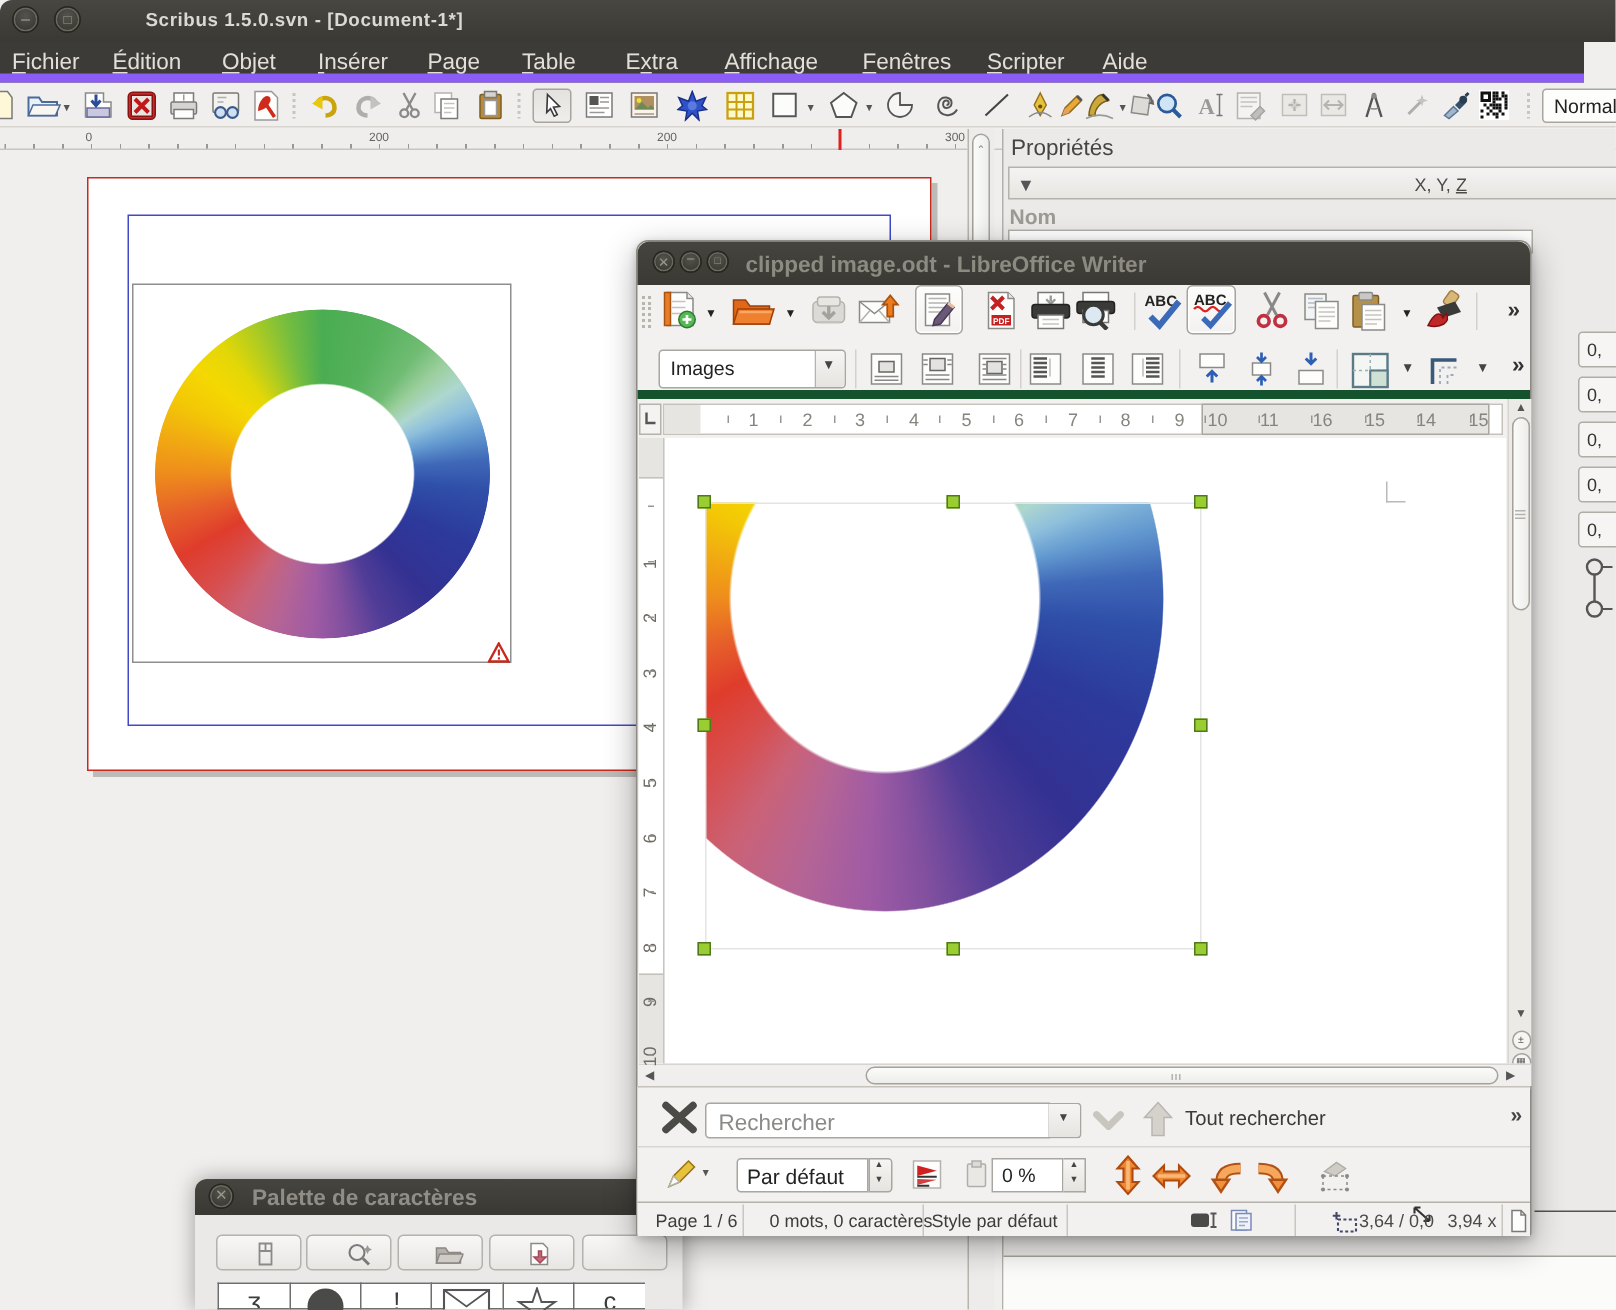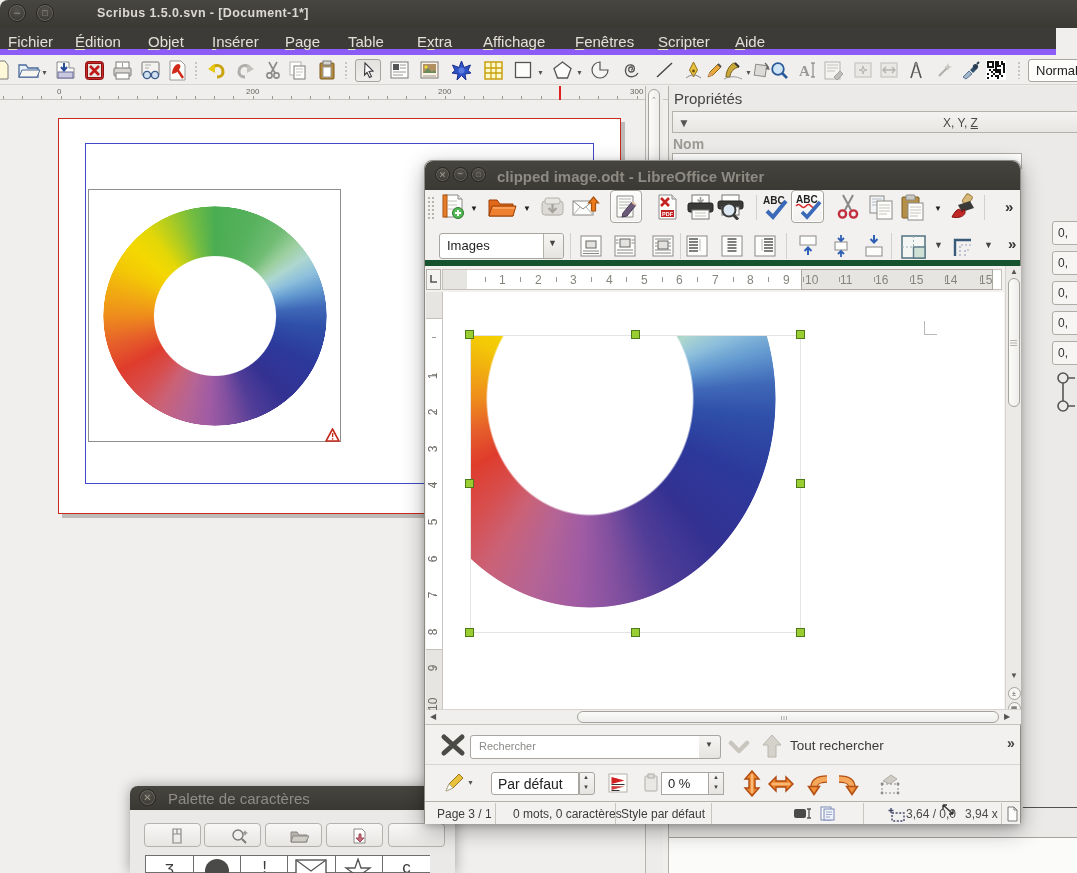--- a/index.html
+++ b/index.html
@@ -32,21 +32,21 @@
  -webkit-mask-image:radial-gradient(closest-side,transparent 0 54%,#000 55% 99.4%,transparent 100%);
  mask-image:radial-gradient(closest-side,transparent 0 54%,#000 55% 99.4%,transparent 100%);}
 #warn{left:325px;top:428px;width:15px;height:14px;}
 
 #props{left:668px;top:86px;width:409px;height:787px;background:#eceae8;border-left:1px solid #b3afa9;font-size:13px;color:#4a4a46;}
 #props .hdr{position:absolute;left:3px;top:25px;width:420px;height:22px;background:linear-gradient(#f4f3f1,#e8e6e3);border:1px solid #b5b1ab;font-size:12px;}
 .spin{position:absolute;left:383px;width:30px;height:24px;background:#f6f5f3;border:1px solid #b0aca6;border-radius:3px;font-size:12px;color:#333;padding:4px 0 0 5px;}
 
 #pal{left:130px;top:786px;width:325px;height:87px;background:#ebe9e7;border-radius:8px 8px 0 0;box-shadow:0 0 14px rgba(0,0,0,.35);}
 #pal .tb{position:absolute;left:0;top:0;width:100%;height:24px;background:linear-gradient(#47453f,#393833);border-radius:8px 8px 0 0;}
-#pal .t{position:absolute;left:38px;top:4px;font-weight:normal;font-size:15px;color:#8f8d86;}
+#pal .t{position:absolute;left:38px;top:4px;font-weight:bold;font-size:15px;color:#8f8d86;}
 .pbtn{position:absolute;top:37px;width:57px;height:24px;background:linear-gradient(#f8f7f6,#e8e6e3);border:1px solid #b5b1ac;border-radius:4px;}
 .pcell{position:absolute;top:69px;width:48px;height:18px;background:#fff;border:1px solid #6e6e6e;border-right:none;color:#3c3c3c;font-size:17px;text-align:center;overflow:hidden;}
 
 #writer{left:424px;top:160px;width:597px;height:664px;background:#f2f1ef;border-radius:8px 8px 2px 2px;box-shadow:0 7px 22px rgba(0,0,0,.32),0 2px 6px rgba(0,0,0,.18);border:1px solid #8d8a84;}
 #writer .abs2{position:absolute;}
 #w-title{position:absolute;left:0;top:0;width:595px;height:29px;background:linear-gradient(#46443f,#3a3934);border-radius:8px 8px 0 0;color:#aea99f;}
 #w-title .t{position:absolute;left:72px;top:7px;font-size:15px;font-weight:bold;color:#8d8a82;}
 #w-tb2{position:absolute;left:0;top:66px;width:595px;height:39px;border-bottom:6px solid #14532d;}
 #w-doc{position:absolute;left:1px;top:131px;width:578px;height:417px;background:#fff;}
 #w-vruler{position:absolute;left:1px;top:131px;width:17px;height:417px;background:#f0efed;border-right:1px solid #c8c5c0;z-index:3;}
@@ -641,21 +641,21 @@
       <div style="position:absolute;left:1px;top:1px;width:12px;height:12px;font-size:8px;color:#555;text-align:center;line-height:12px;">◀</div>
       <div style="position:absolute;left:151px;top:1px;width:422px;height:12px;background:linear-gradient(#fbfbfa,#ededeb);border:1px solid #a5a29c;border-radius:6px;"></div>
       <div style="position:absolute;left:355px;top:6px;width:1px;height:4px;background:#b5b2ac;box-shadow:2.5px 0 0 #b5b2ac,5px 0 0 #b5b2ac;"></div>
       <div style="position:absolute;left:575px;top:1px;width:12px;height:12px;font-size:8px;color:#555;text-align:center;line-height:12px;">▶</div>
     </div>
   <div id="w-find">
       <svg style="position:absolute;left:15px;top:8px;" width="26" height="24" viewBox="0 0 26 24">
         <path d="M4 4 L22 20 M22 4 L4 20" stroke="#4a4a46" stroke-width="5" stroke-linecap="round"></path>
       </svg>
       <div style="position:absolute;left:45px;top:10px;width:230px;height:24px;background:#fff;border:1px solid #a9a5a0;border-radius:3px 0 0 3px;"></div>
-      <div style="position:absolute;left:54px;top:15px;font-size:11px;color:#8a8a88;">Rechercher</div>
+      <div style="position:absolute;left:54px;top:15px;font-size:15px;color:#8a8a88;">Rechercher</div>
       <div style="position:absolute;left:274px;top:10px;width:22px;height:24px;background:linear-gradient(#f6f5f3,#e6e4e1);border:1px solid #a9a5a0;border-left:none;border-radius:0 3px 3px 0;"></div>
       <div style="position:absolute;left:280px;top:15px;font-size:8px;color:#444;">▼</div>
       <svg style="position:absolute;left:303px;top:14px;" width="22" height="16" viewBox="0 0 22 16">
         <path d="M3 4 L11 12 L19 4" fill="none" stroke="#c9c6c0" stroke-width="4.5" stroke-linecap="round" stroke-linejoin="round"></path>
       </svg>
       <svg style="position:absolute;left:336px;top:8px;" width="22" height="26" viewBox="0 0 22 26">
         <path d="M11 2 L20 12 L15 12 L15 24 L7 24 L7 12 L2 12 Z" fill="#d5d2cc" stroke="#b9b6b0"></path>
       </svg>
       <div style="position:absolute;left:365px;top:13px;font-size:13.5px;color:#3a3a38;">Tout rechercher</div>
       <div style="position:absolute;left:582px;top:10px;font-size:14px;font-weight:bold;color:#444;">»</div>
@@ -707,21 +707,21 @@
       <svg style="position:absolute;left:452px;top:6px;" width="26" height="26" viewBox="0 0 26 26">
         <path d="M6 10 L14 4 L20 8 L13 13 Z" fill="#cfccc6" stroke="#b0ada7"></path>
         <rect x="5" y="13" width="16" height="9" fill="none" stroke="#8a8a88" stroke-dasharray="2 2"></rect>
         <circle cx="5" cy="13" r="1.4" fill="#8a8a88"></circle>
         <circle cx="21" cy="13" r="1.4" fill="#8a8a88"></circle>
         <circle cx="5" cy="22" r="1.4" fill="#8a8a88"></circle>
         <circle cx="21" cy="22" r="1.4" fill="#8a8a88"></circle>
       </svg>
     </div>
   <div id="w-status">
-    <span style="left:12px;">Page 3 / 1</span>
+    <span style="left:12px;">Page 1 / 6</span>
     <div class="sep" style="left:70px;"></div>
     <span style="left:76px;margin-left:12px;">0 mots, 0 caractères</span>
     <div class="sep" style="left:190px;"></div>
     <span style="left:196px;">Style par défaut</span>
     <div class="sep" style="left:286px;"></div>
       <div class="sep" style="left:438px;"></div>
       <div class="sep" style="left:576px;"></div>
     <svg style="position:absolute;left:368px;top:5px;" width="20" height="13" viewBox="0 0 20 13">
         <rect x="1" y="2" width="12" height="9" rx="2" fill="#4a4a48"></rect>
         <path d="M16 2 v9 M14 2 h4 M14 11 h4" stroke="#555" stroke-width="1.3"></path>

